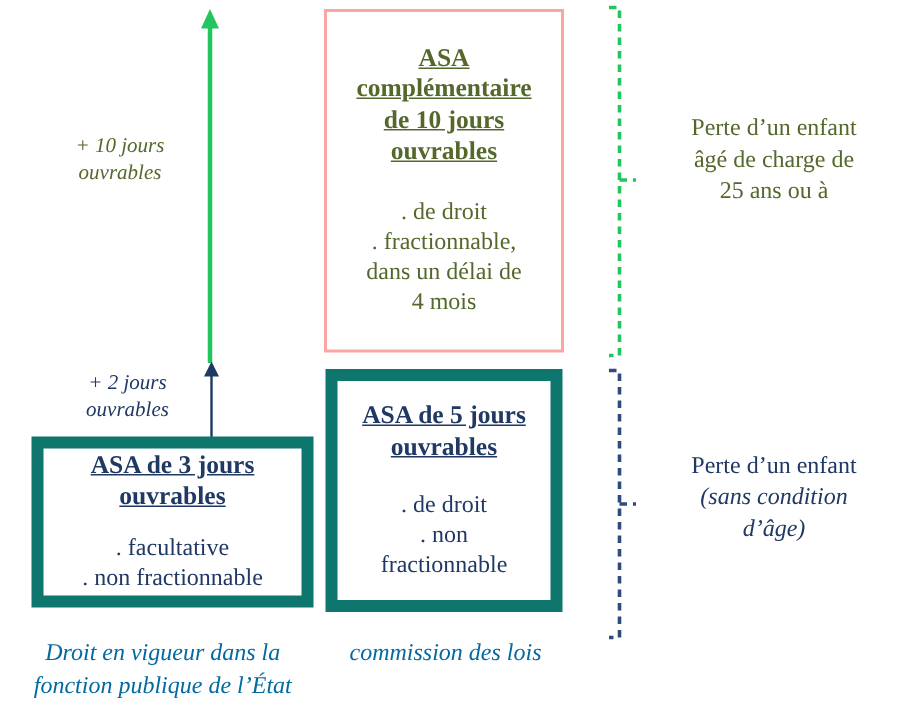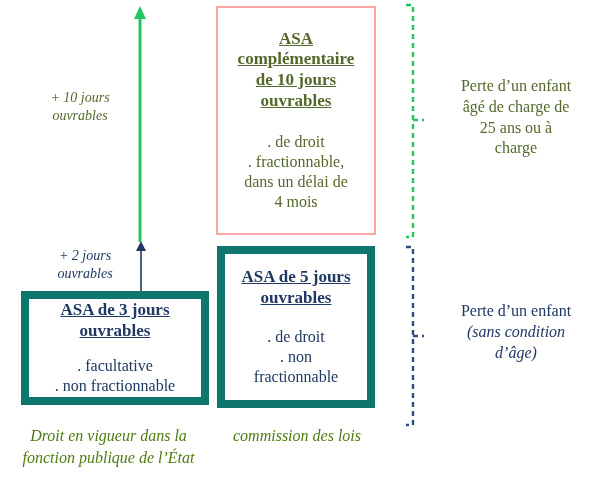--- a/index.html
+++ b/index.html
@@ -130,21 +130,21 @@
   }
   #label-enfant-sans-condition .sub { font-style: italic; }
 
   
   .bottom-caption {
     position: absolute;
     font-style: italic;
     text-align: center;
     line-height: 1.35;
     font-size: 16px;
-    color: #4d7c0f;
+    color: #0369a1;
   }
   #caption-droit-vigueur  { left: 6px;   top: 425px; width: 205px; }
   #caption-amendement     { left: 214px; top: 425px; width: 166px; }
 
   .ln { display: block; }
 </style>
 </head>
 <body>
 
 <div id="canvas">
@@ -215,21 +215,20 @@
     <svg width="26" height="238" viewBox="0 0 26 238" xmlns="http://www.w3.org/2000/svg" aria-hidden="true">
       <path d="M 2 3 L 9 3 L 9 235 L 2 235" fill="none" stroke="#22c55e" stroke-width="2.4" stroke-dasharray="5 4"></path>
       <path d="M 9 118 L 20 118" fill="none" stroke="#22c55e" stroke-width="2.4" stroke-dasharray="5 4"></path>
     </svg>
   </div>
 
   <div class="side-label" id="label-enfant-moins-25">
     <span class="ln">Perte d’un enfant</span>
     <span class="ln">âgé de charge de</span>
     <span class="ln">25 ans ou à</span>
-    <span class="ln">charge</span>
   </div>
 
   <div class="bracket" id="bracket-navy">
     <svg width="26" height="184" viewBox="0 0 26 184" xmlns="http://www.w3.org/2000/svg" aria-hidden="true">
       <path d="M 2 3 L 9 3 L 9 181 L 2 181" fill="none" stroke="#2f4b7c" stroke-width="2.4" stroke-dasharray="5 4"></path>
       <path d="M 9 92 L 20 92" fill="none" stroke="#2f4b7c" stroke-width="2.4" stroke-dasharray="5 4"></path>
     </svg>
   </div>
 
   <div class="side-label" id="label-enfant-sans-condition">

